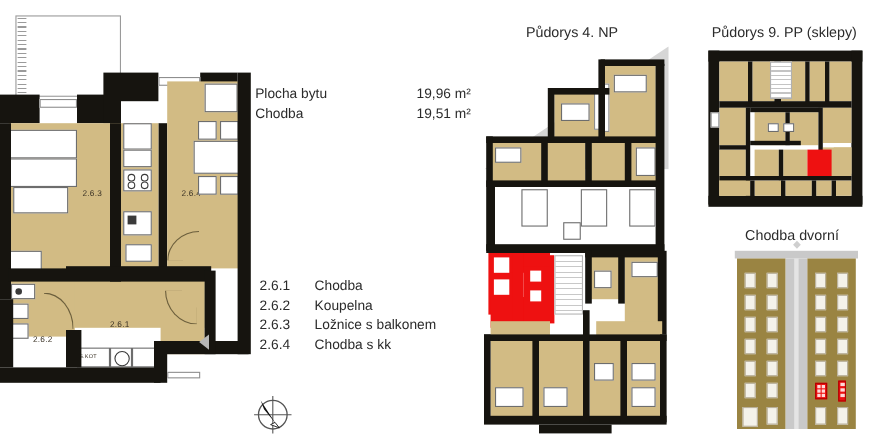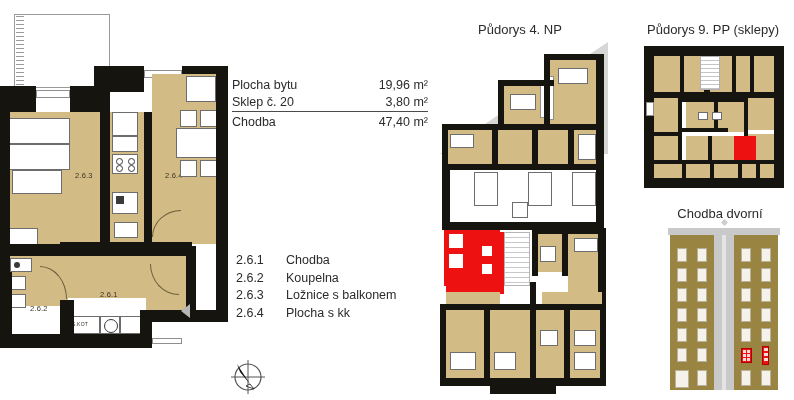--- a/index.html
+++ b/index.html
@@ -186,48 +186,44 @@
        border-right:9px solid #b6b6b6;"></div>
 </div>
 
 <div class="abs" id="info-panel">
   <table class="spec-table">
     <tbody>
     <tr>
       <td>Plocha bytu</td>
       <td class="val">19,96 m²</td>
     </tr>
-    <tr class="ruled">
-      <td>Sklep č. 20</td>
-      <td class="val">3,80 m²</td>
-    </tr>
     <tr class="after-rule">
       <td>Chodba</td>
-      <td class="val">47,40 m²</td>
+      <td class="val">19,51 m²</td>
     </tr>
   </tbody>
     </table>
 </div>
 
 <div class="abs" id="legend">
   <div class="legend-row">
     <span class="legend-code">2.6.1</span>
     <span class="legend-name">Chodba</span>
   </div>
   <div class="legend-row">
     <span class="legend-code">2.6.2</span>
     <span class="legend-name">Koupelna</span>
   </div>
   <div class="legend-row">
     <span class="legend-code">2.6.3</span>
     <span class="legend-name">Ložnice s balkonem</span>
   </div>
   <div class="legend-row">
     <span class="legend-code">2.6.4</span>
-    <span class="legend-name">Plocha s kk</span>
+    <span class="legend-name">Chodba s kk</span>
   </div>
 </div>
 
 <div class="abs" id="compass">
   <svg width="40" height="38" viewBox="0 0 40 38">
     <circle cx="20" cy="19" r="13" fill="none" stroke="#555" stroke-width="1.2"></circle>
     <line x1="20" y1="2" x2="20" y2="36" stroke="#555" stroke-width="1"></line>
     <line x1="3" y1="19" x2="37" y2="19" stroke="#555" stroke-width="1"></line>
     <polygon points="9,6 22,26 26,31 12,14" fill="#111"></polygon>
     <polygon points="26,31 22,26 18,28" fill="#ffffff" stroke="#111" stroke-width="0.8"></polygon>

